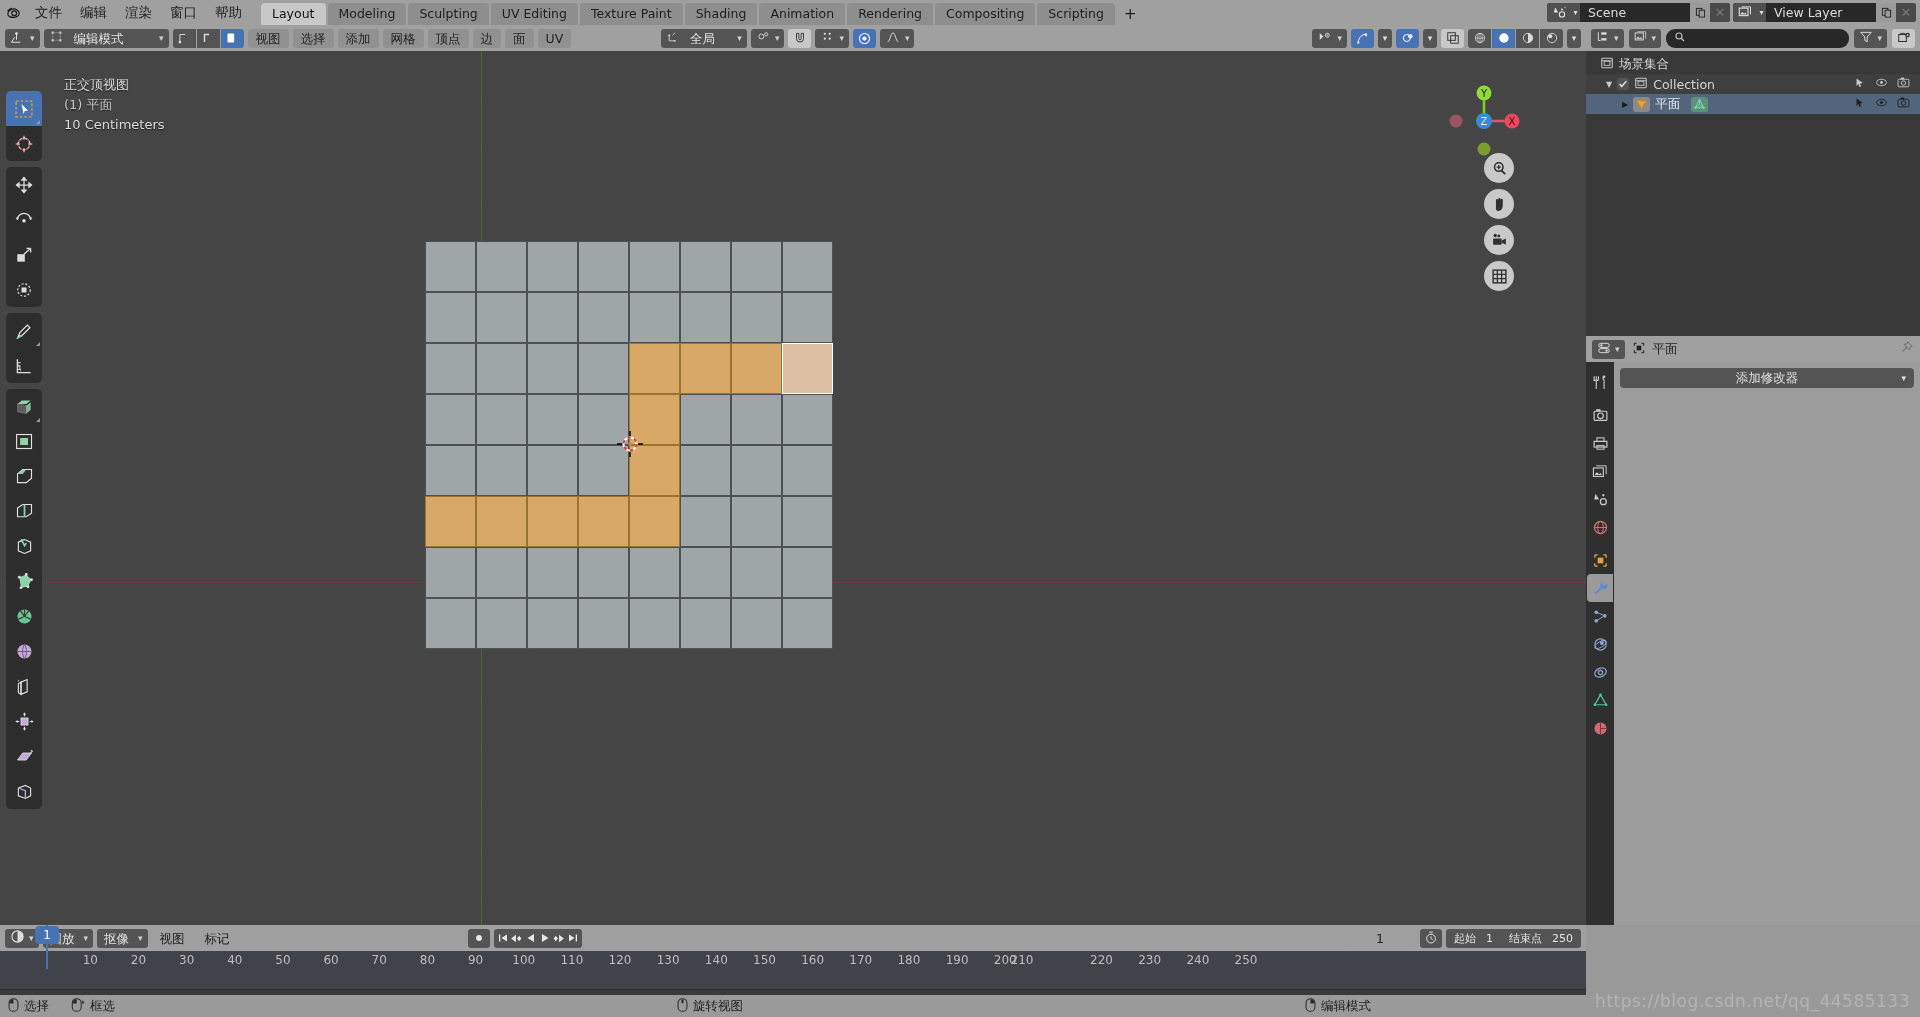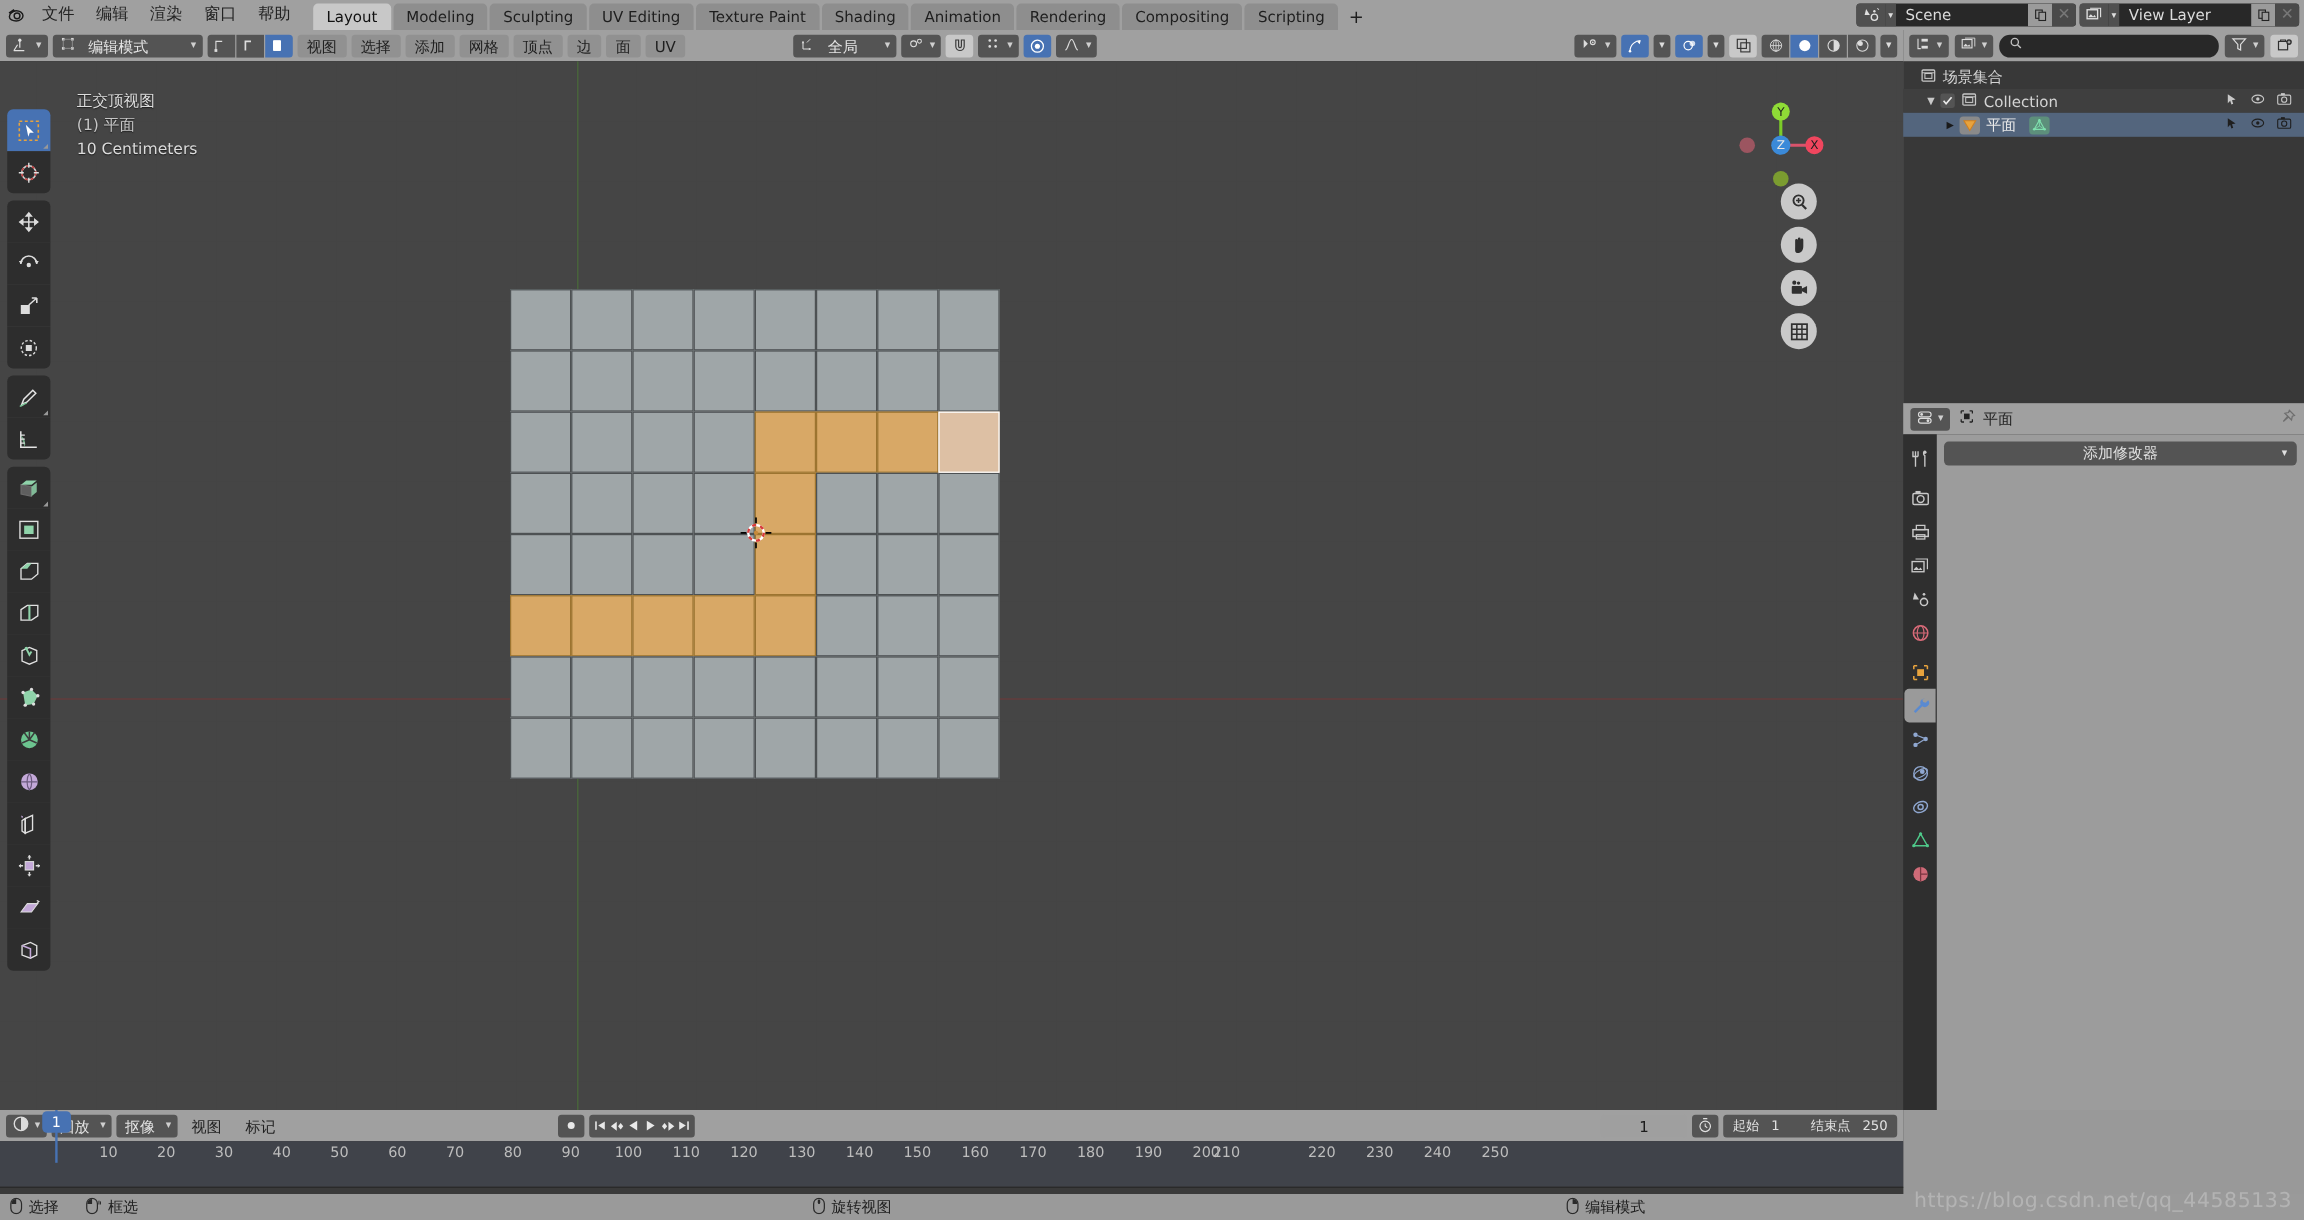--- a/index.html
+++ b/index.html
@@ -973,21 +973,21 @@
       <div class="recbtn">
         <svg width="14" height="14" viewBox="0 0 24 24">
             <circle cx="12" cy="13" r="7.5" fill="none" stroke="#e0e0e0" stroke-width="1.7"></circle>
             <path d="M12 9v4l3 2" stroke="#e0e0e0" stroke-width="1.5" fill="none"></path>
             <path d="M9 2h6" stroke="#e0e0e0" stroke-width="1.8"></path>
           </svg>
       </div>
       <div class="rangefield">
         <span>起始</span>
         <span>1</span>
-        <span style="margin-left:16px;">结束点</span>
+        <span style="margin-left:6px;">结束点</span>
         <span>250</span>
       </div>
     </div>
 
     <div class="tl-ruler" id="tl-ruler">
         <div class="tick" style="left: 90.3373px;">10</div>
         <div class="tick" style="left: 138.49px;">20</div>
         <div class="tick" style="left: 186.643px;">30</div>
         <div class="tick" style="left: 234.795px;">40</div>
         <div class="tick" style="left: 282.948px;">50</div>

